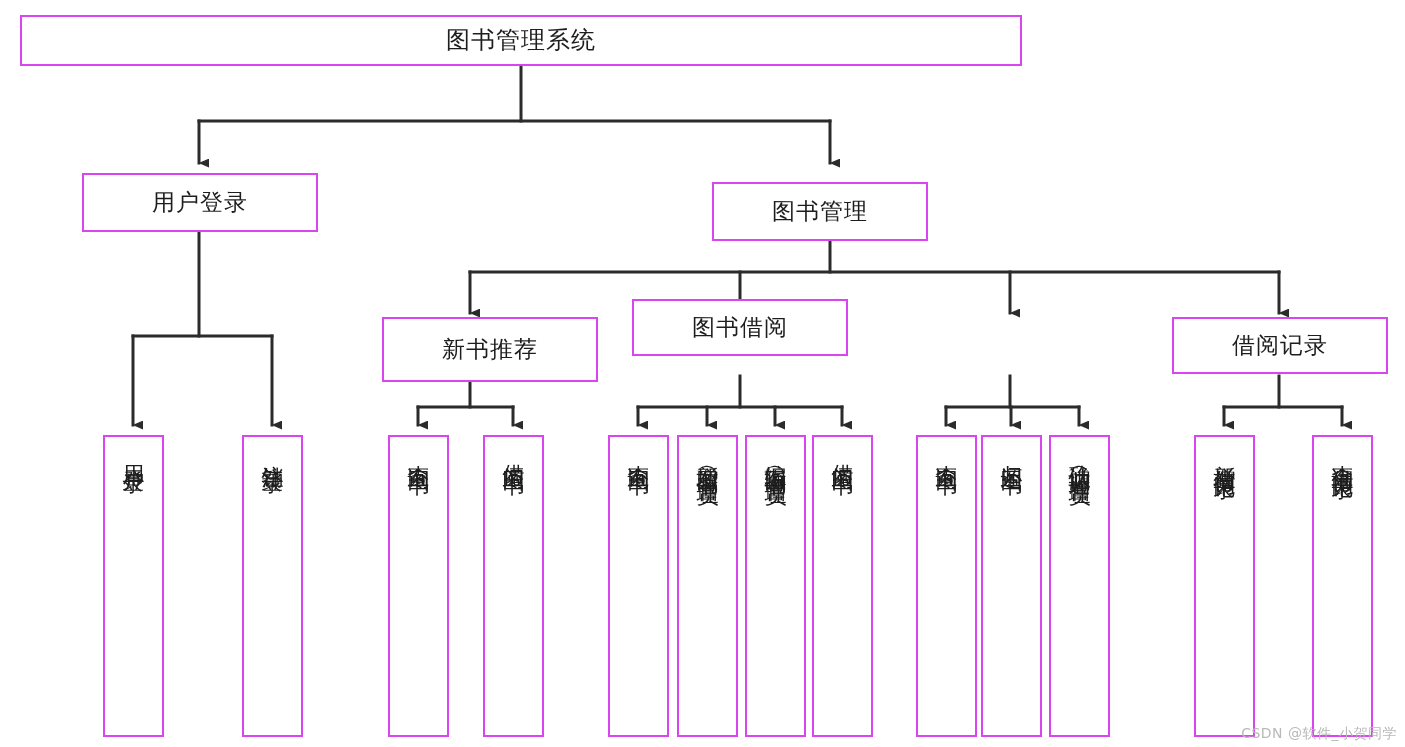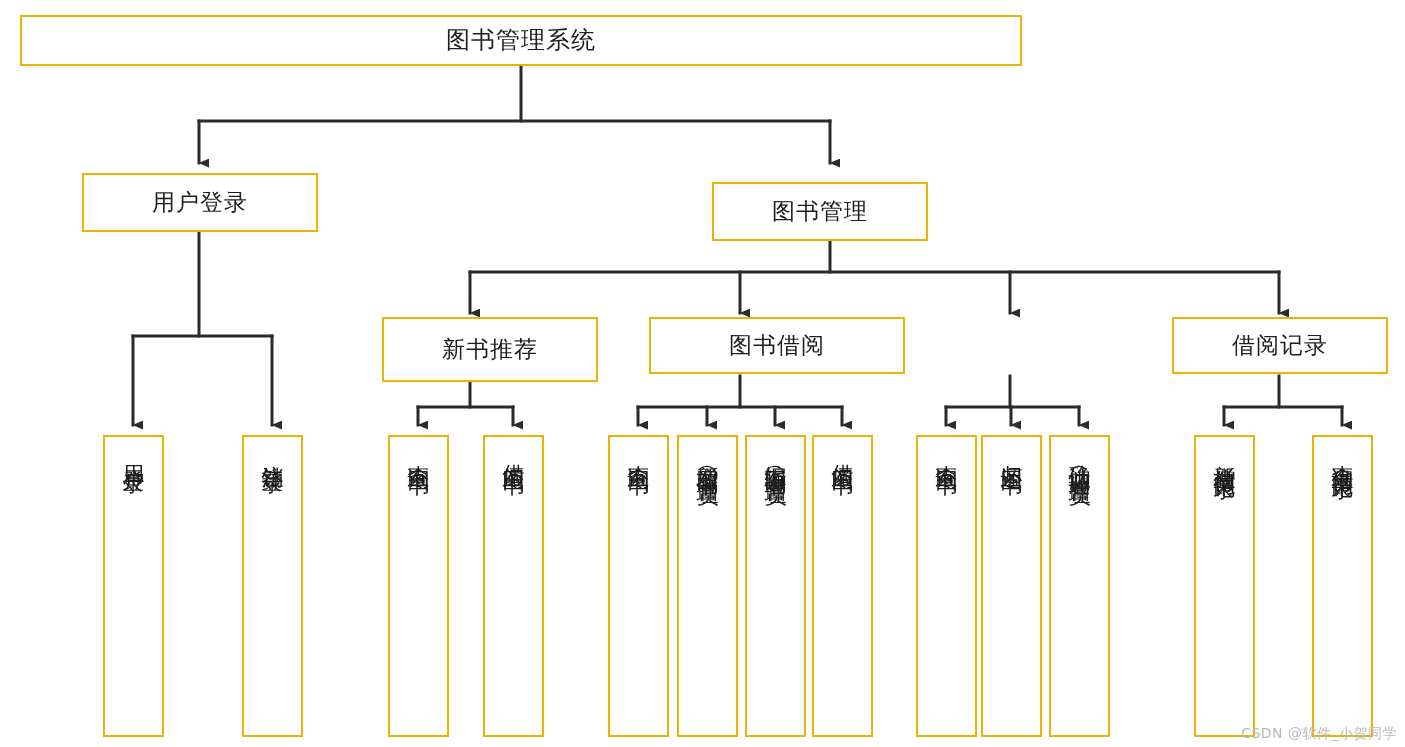--- a/index.html
+++ b/index.html
@@ -23,21 +23,21 @@
     left: 0;
     top: 0;
     width: 1405px;
     height: 747px;
     pointer-events: none;
   }
   .node {
     position: absolute;
     box-sizing: border-box;
     background: #ffffff;
-    border: 2px solid #eab308;
+    border: 2px solid #d946ef;
     display: flex;
     align-items: center;
     justify-content: center;
     color: #1d1d1d;
     z-index: 2;
     font-family: Liberation Serif, serif;
   }
   .node-label {
     display: block;
     text-align: center;
@@ -141,21 +141,21 @@
   <div class="node horizontal" style="left:82px; top:173px; width:236px; height:59px;">
     <span class="node-label">用户登录</span>
   </div>
   <div class="node horizontal" style="left:712px; top:182px; width:216px; height:59px;">
     <span class="node-label">图书管理</span>
   </div>
 
   <div class="node horizontal" style="left:382px; top:317px; width:216px; height:65px;">
     <span class="node-label">新书推荐</span>
   </div>
-  <div class="node horizontal" style="left:632px; top:317px; width:256px; height:57px;margin-left:17px;">
+  <div class="node horizontal" style="left:632px; top:299px; width:216px; height:57px;">
     <span class="node-label">图书借阅</span>
   </div>
   <div class="node horizontal" style="left:1172px; top:317px; width:216px; height:57px;">
     <span class="node-label">借阅记录</span>
   </div>
 
   <div class="node vertical" style="left:103px; top:435px; width:61px; height:302px;">
     <span class="node-label">用户登录</span>
   </div>
   <div class="node vertical" style="left:242px; top:435px; width:61px; height:302px;">

